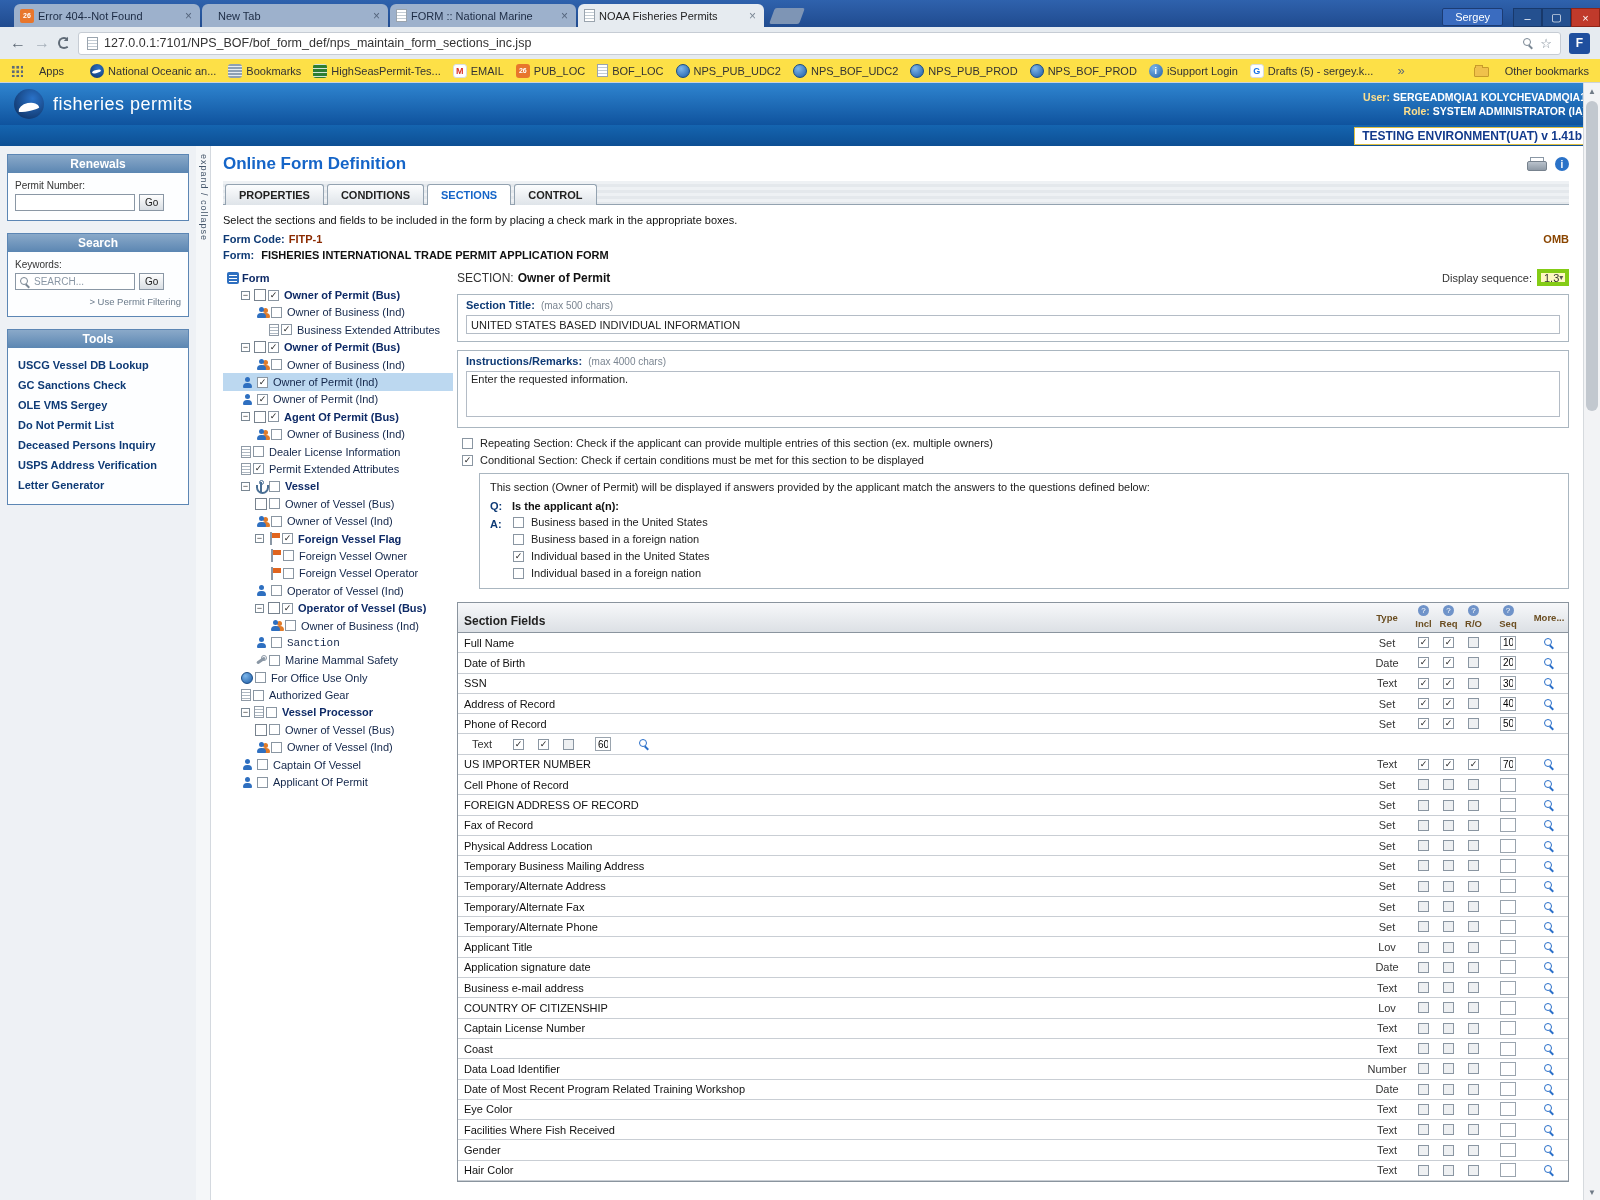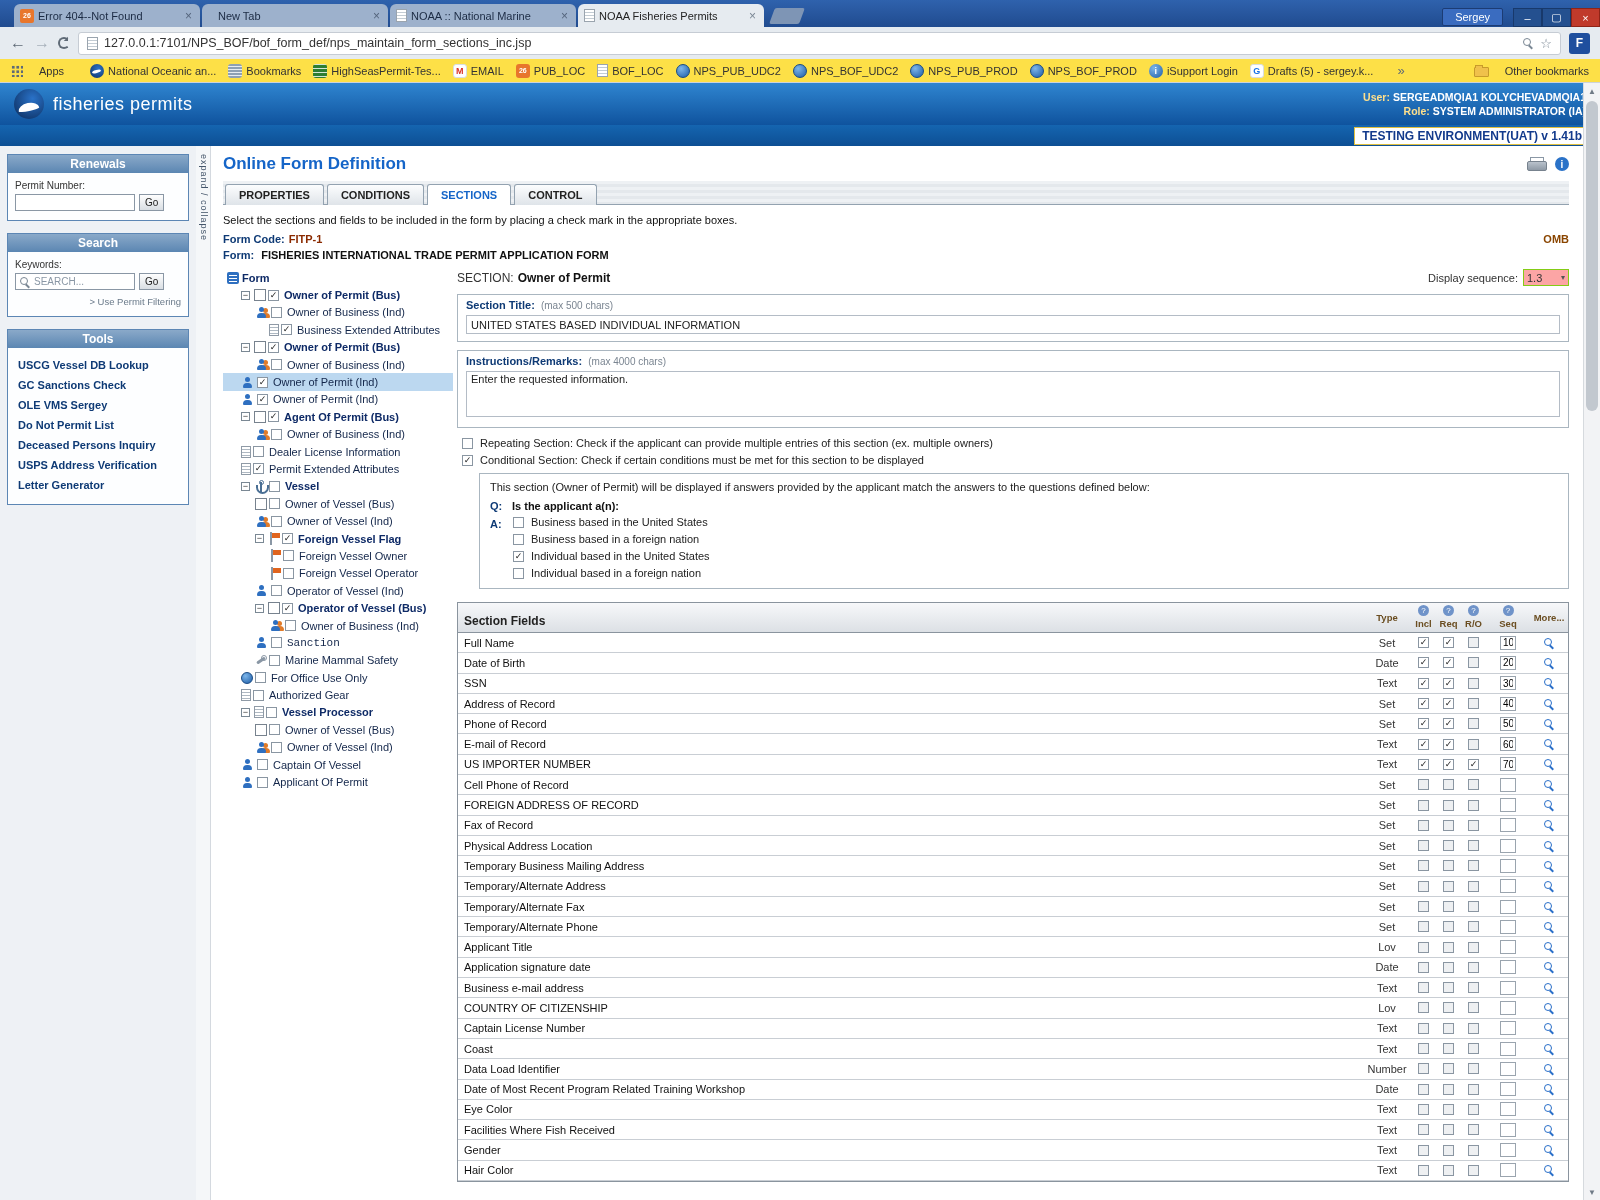--- a/index.html
+++ b/index.html
@@ -142,21 +142,21 @@
   .ti-globe { width:12px; height:12px; border-radius:50%; background:radial-gradient(circle at 35% 30%,#7db6ea,#1d5ca6); border:1px solid #174a85; }
   .ti-tool { position:relative; width:12px; height:12px; }
   .ti-tool::before { content:""; position:absolute; left:1px; top:5px; width:10px; height:3px; background:#8a97a5; border-radius:2px; transform:rotate(-35deg); }
   .ti-tool::after { content:""; position:absolute; right:0; top:1px; width:4px; height:4px; border:1.5px solid #8a97a5; border-radius:50%; }
 
   
   .pane { flex:1; min-width:0; }
   .pane-head { display:flex; align-items:center; font-size:12px; }
   .sec-label { color:#333; } .sec-value { font-weight:bold; color:#111; margin-left:4px; }
   .dispseq { margin-left:auto; display:flex; align-items:center; gap:5px; font-size:11px; color:#333; }
-  .selbox { width:46px; height:17px; border:1px solid #84cc16; background:#fca5a5; display:inline-flex; align-items:center; justify-content:space-between; padding:0 3px; font-size:11px; }
+  .selbox { width:32px; height:17px; border:4px solid #84cc16; background:#fef9c3; display:inline-flex; align-items:center; justify-content:space-between; padding:0 3px; font-size:11px; }
   .selarrow { font-size:8px; color:#555; }
   .fieldbox { border:1px solid #aab6c0; margin-top:8px; padding:4px 8px 7px; }
   .fb-label { font-size:11px; }
   .fb-label .lab { font-weight:bold; color:#0e3a75; }
   .fb-label .hint { color:#7a8591; font-size:10px; margin-left:3px; }
   .txt { width:100%; height:19px; border:1px solid #b4bcc6; font-size:11px; padding:1px 4px; margin-top:4px; font-family:"Liberation Sans",sans-serif; color:#222; }
   .area { height:46px; resize:none; }
   .cbrow { display:flex; align-items:center; margin-top:9px; font-size:11px; padding-left:4px; }
   .cbrow + .cbrow { margin-top:5px; }
   .cbtext { margin-left:4px; }
@@ -208,21 +208,21 @@
           <span class="btab-label">Error 404--Not Found</span>
           <span class="btab-close">×</span>
         </div>
         <div class="btab">
           <span class="fav fav-none"></span>
           <span class="btab-label">New Tab</span>
           <span class="btab-close">×</span>
         </div>
         <div class="btab">
           <span class="fav fav-page"></span>
-          <span class="btab-label">NOAA :: National Marine</span>
+          <span class="btab-label">FORM :: National Marine</span>
           <span class="btab-close">×</span>
         </div>
         <div class="btab active">
           <span class="fav fav-page"></span>
           <span class="btab-label">NOAA Fisheries Permits</span>
           <span class="btab-close">×</span>
         </div>
         <div class="newtab-btn"></div>
       </div>
     <div class="tb-right">
@@ -765,21 +765,20 @@
                     <span class="cb"></span>
                   </span>
                   <span class="fseq-cell">
                     <input class="seq-input" value="50" style="">
                   </span>
                   <span class="fmore-cell">
                     <span class="mag"></span>
                   </span>
                 </div>
                 <div class="frow">
-                  <span class="fname">E-mail of Record</span>
                   <span class="ftype">Text</span>
                   <span class="fcb-cell">
                     <span class="cb on">✓</span>
                   </span>
                   <span class="fcb-cell">
                     <span class="cb on">✓</span>
                   </span>
                   <span class="fcb-cell">
                     <span class="cb"></span>
                   </span>

